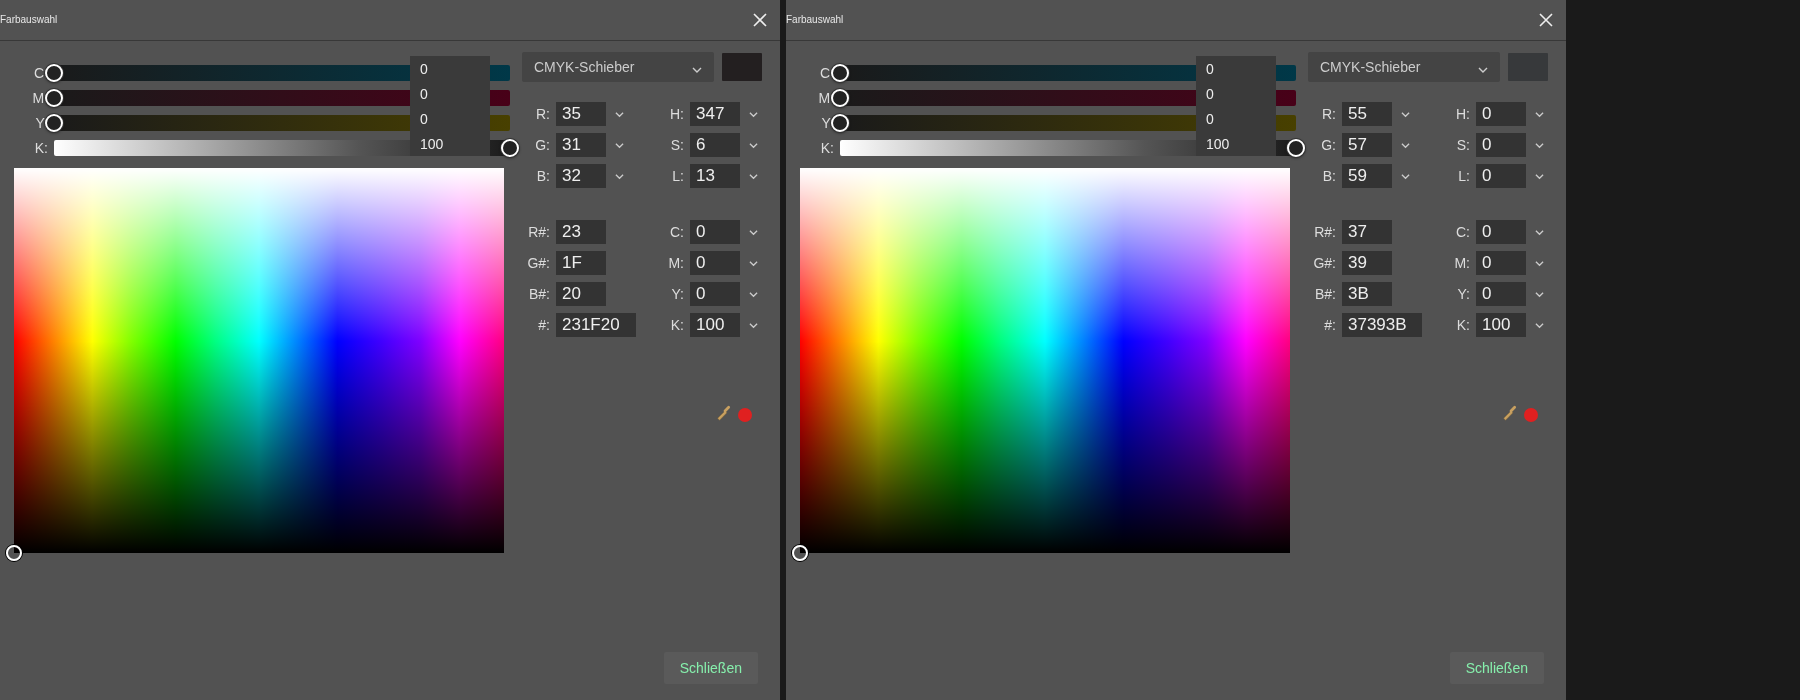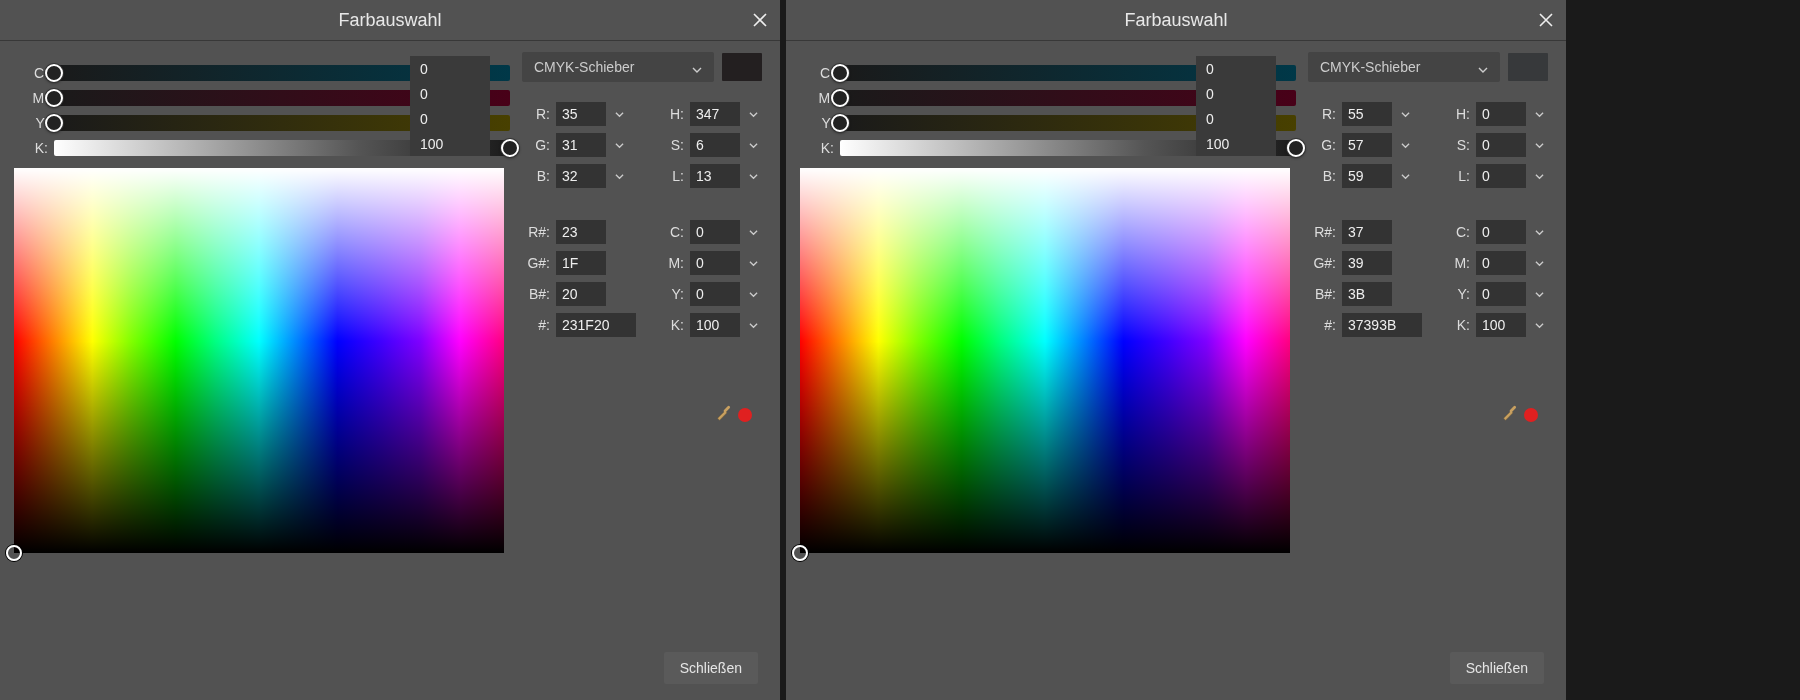--- a/index.html
+++ b/index.html
@@ -1,18 +1,18 @@
 <!DOCTYPE html>
 <html><head>
 <meta charset="utf-8">
 <style>
   html,body{margin:0;padding:0;background:#1a1a1a;width:1800px;height:700px;font-family:"Segoe UI",Arial,sans-serif;font-size:14px;color:#ddd;overflow:hidden}
   .wrap{display:flex;gap:6px;padding:0}
   .panel{width:780px;height:700px;background:#525252;position:relative;box-sizing:border-box}
-  .titlebar{height:40px;line-height:40px;text-align:center;background:#525252;color:#e8e8e8;font-size:18px;border-bottom:1px solid #383838;position:relative}
+  .titlebar{height:40px;line-height:40px;text-align:left;background:#525252;color:#e8e8e8;font-size:10px;border-bottom:1px solid #383838;position:relative}
   .close-btn{position:absolute;right:8px;top:8px;width:24px;height:24px;cursor:pointer;display:flex;align-items:center;justify-content:center}
   .close-btn svg{width:14px;height:14px}
   .body{position:absolute;left:0;right:0;top:40px;bottom:0}
   .sliders{position:absolute;left:20px;top:20px;width:490px}
   .slider-row{display:flex;align-items:center;height:25px}
   .slider-row .lbl{width:28px;text-align:right;color:#ddd;font-size:14px;margin-right:6px}
   .slider-track{flex:1;height:16px;border-radius:2px;position:relative}
   .slider-thumb{position:absolute;top:50%;width:14px;height:14px;border-radius:50%;background:#fff;border:2px solid #fff;transform:translate(-50%,-50%);box-shadow:0 0 0 1px #333, 0 1px 3px rgba(0,0,0,.6)}
   .slider-val-box{width:80px;height:100px;background:#3a3a3a;display:flex;flex-direction:column;justify-content:space-around;padding:0 10px;box-sizing:border-box;position:absolute;left:410px;top:16px}
   .slider-val-box span{color:#eee;font-size:14px}
@@ -33,31 +33,31 @@
   .field-marker{position:absolute;width:12px;height:12px;border:2px solid #fff;border-radius:50%;box-shadow:0 0 0 1px #000;transform:translate(-50%,-50%)}
   .right-col{position:absolute;right:18px;top:12px;width:240px}
   .mode-row{display:flex;align-items:center;gap:8px;margin-bottom:20px}
   .mode-select{flex:1;height:30px;background:#444;color:#ccc;display:flex;align-items:center;padding:0 12px;border-radius:2px;justify-content:space-between;font-size:14px}
   .chev{width:10px;height:10px}
   .chev svg{width:10px;height:10px}
   .preview-chip{width:40px;height:28px;background:#231f20;border-radius:1px}
   .num-grid{display:grid;grid-template-columns:1fr 1fr;column-gap:20px;row-gap:7px}
   .num-row{display:flex;align-items:center;gap:6px}
   .num-row .nlbl{width:28px;text-align:right;color:#ddd;font-size:14px}
-  .num-input{width:50px;height:24px;background:#333;color:#eee;border:none;padding:0 6px;font-size:14px;box-sizing:border-box}
+  .num-input{width:50px;height:24px;background:#333;color:#eee;border:none;padding:0 6px;font-size:17px;box-sizing:border-box}
   .num-input.wide{width:80px}
   .mini-chev{width:14px;display:flex;align-items:center;justify-content:center}
   .mini-chev svg{width:9px;height:9px}
   .spacer{height:18px;grid-column:1/3}
   .tool-row{position:absolute;right:28px;top:360px}
   .eyedrop{display:inline-flex;align-items:center}
   .eyedrop svg{width:22px;height:22px}
   .red-dot{width:14px;height:14px;background:#e02020;border-radius:50%;display:inline-block;margin-left:2px}
   .close-footer{position:absolute;right:22px;bottom:16px}
-  .close-footer button{background:#5a5a5a;border:none;color:#e5e5e5;padding:8px 16px;font-size:14px;cursor:pointer;border-radius:2px}
+  .close-footer button{background:#5a5a5a;border:none;color:#86efac;padding:8px 16px;font-size:14px;cursor:pointer;border-radius:2px}
 </style>
 </head>
 <body>
 
 <div class="wrap" id="root">
     <div class="panel">
       <div class="titlebar"><span>Farbauswahl</span><div class="close-btn">
           <svg viewBox="0 0 14 14">
             <path d="M1 1 L13 13 M13 1 L1 13" stroke="#eee" stroke-width="1.6"></path>
           </svg>

